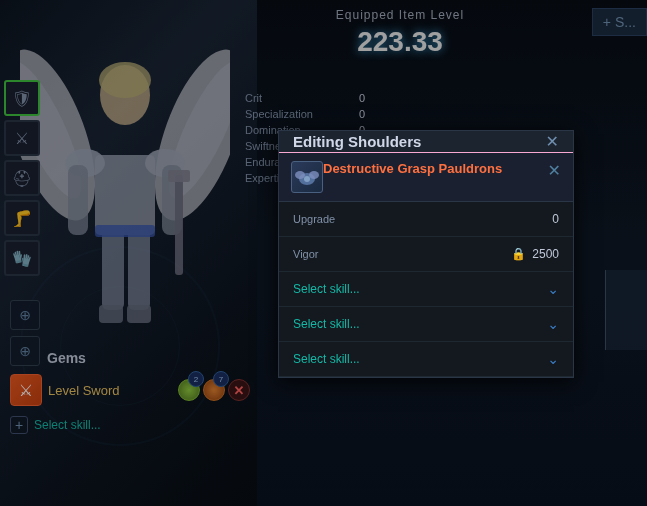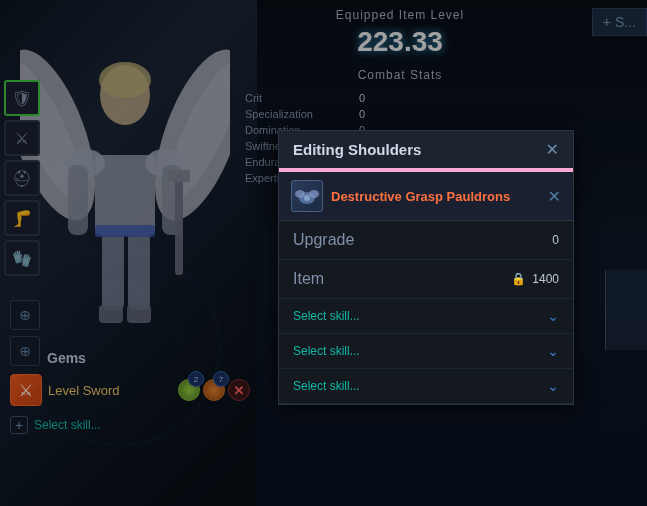--- a/index.html
+++ b/index.html
@@ -281,25 +281,25 @@
       left: 278px;
       top: 130px;
       width: 296px;
       background: #13191f;
       border: 1px solid #2a3545;
       box-shadow: 0 4px 20px rgba(0,0,0,0.8);
     }
 
     .modal-header {
       background: #1c2430;
-      padding: 10px 14px;
+      padding: 2px 14px;
       display: flex;
       justify-content: space-between;
       align-items: center;
-      border-bottom: 4px solid #f9a8d4;
+      border-bottom: 1px solid #f9a8d4;
     }
 
     .modal-title {
       color: #d0d8e8;
       font-size: 15px;
       font-weight: bold;
     }
 
     .modal-close {
       color: #7090b0;
@@ -308,22 +308,20 @@
       background: none;
       border: none;
       line-height: 1;
     }
 
     
     .item-header {
       background: #1a2030;
       padding: 8px 12px;
       display: flex;
-      align-items: center;
-      gap: 8px;
       border-bottom: 1px solid #2a3545;
     }
 
     .item-icon {
       width: 32px;
       height: 32px;
       background: linear-gradient(135deg, #2a3a5a, #1a2a40);
       border: 1px solid #4a6080;
       border-radius: 3px;
       display: flex;
@@ -353,21 +351,21 @@
     .modal-row {
       display: flex;
       justify-content: space-between;
       align-items: center;
       padding: 10px 14px;
       border-bottom: 1px solid #1e2830;
     }
 
     .modal-row-label {
       color: #8090a8;
-      font-size: 16px;
+      font-size: 11px;
     }
 
     .modal-row-value {
       color: #c0c8d8;
       font-size: 12px;
       display: flex;
       align-items: center;
       gap: 6px;
     }
 
@@ -502,21 +500,20 @@
 </div>
 
 <div class="move-icons">
   <div class="move-icon">⊕</div>
   <div class="move-icon">⊕</div>
 </div>
 
 <div class="top-stats">
   <div class="equipped-label">Equipped Item Level</div>
   <div class="item-level">223.33</div>
-  <div class="combat-stats-title">Combat Stats</div>
 </div>
 
 <div class="combat-stats">
   <div class="stat-row">
     <span class="stat-name">Crit</span>
     <span class="stat-value">0</span>
   </div>
   <div class="stat-row">
     <span class="stat-name">Specialization</span>
     <span class="stat-value">0</span>
@@ -596,24 +593,24 @@
   </div>
 
   <div class="modal-content">
 
     <div class="modal-row">
       <span class="modal-row-label">Upgrade</span>
       <span class="modal-row-value">0</span>
     </div>
 
     <div class="modal-row">
-      <span class="modal-row-label">Item</span>
+      <span class="modal-row-label">Vigor</span>
       <span class="modal-row-value">
         <span class="vigor-lock">🔒</span>
-        <span>1400</span>
+        <span>2500</span>
       </span>
     </div>
 
     <div class="skill-select-row">
       <span class="skill-select-text">Select skill...</span>
       <span class="chevron-down">⌄</span>
     </div>
 
     <div class="skill-select-row">
       <span class="skill-select-text">Select skill...</span>

